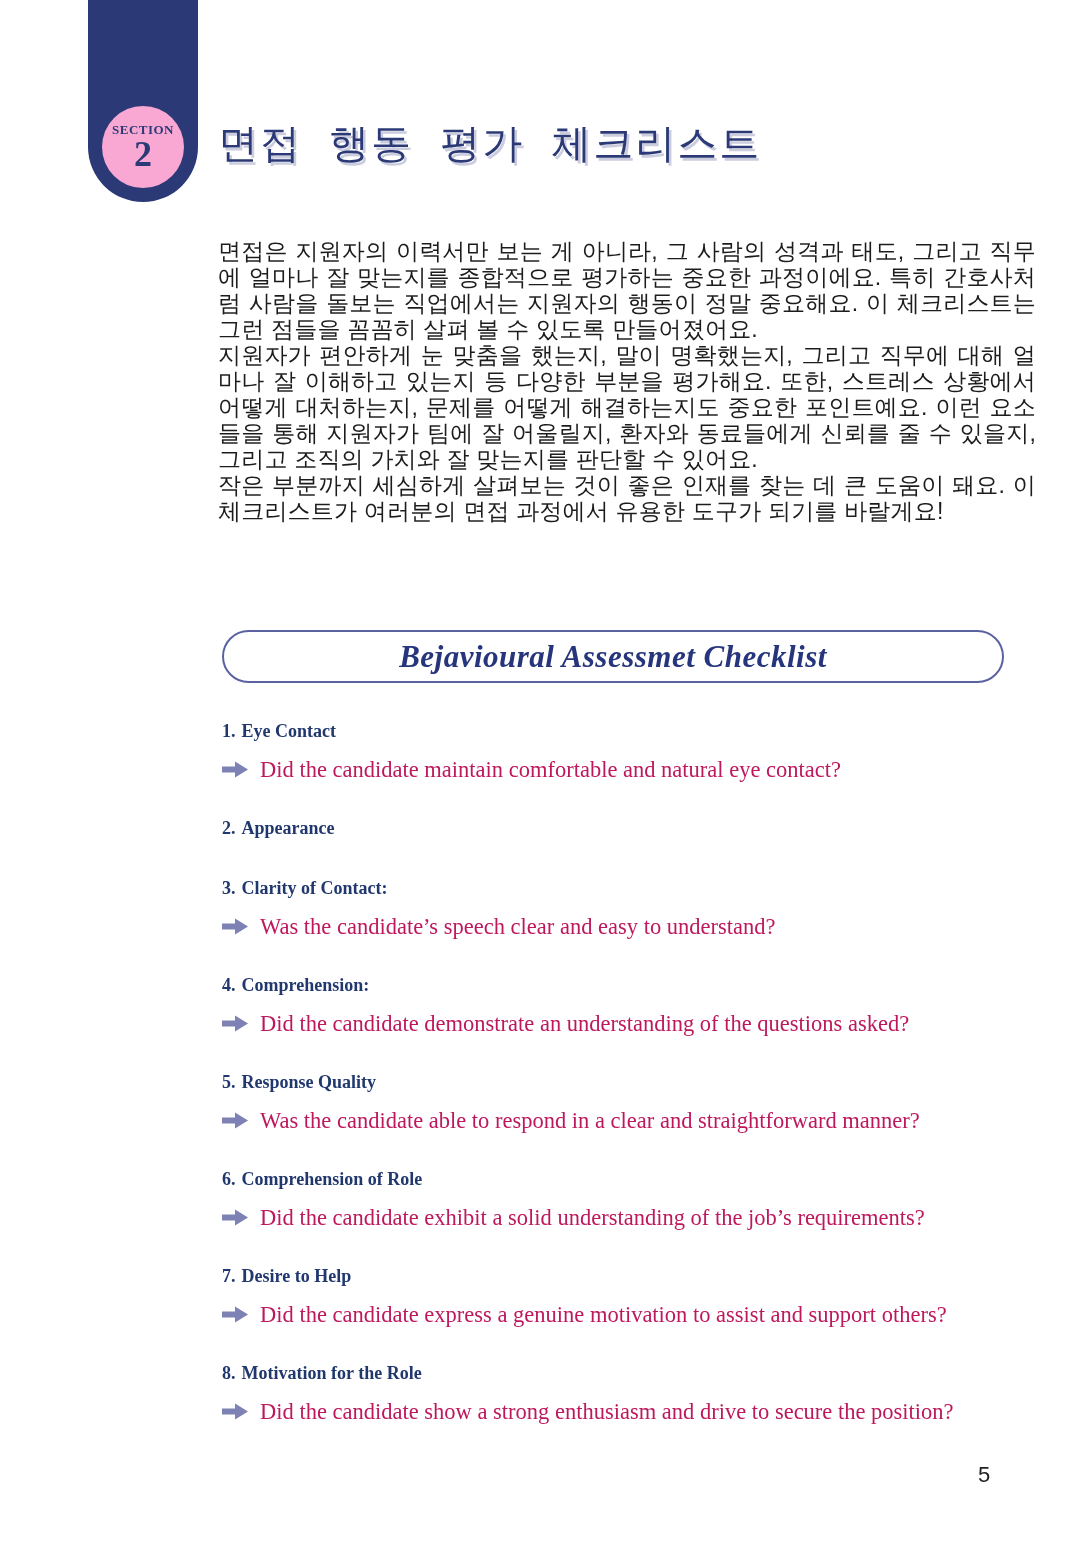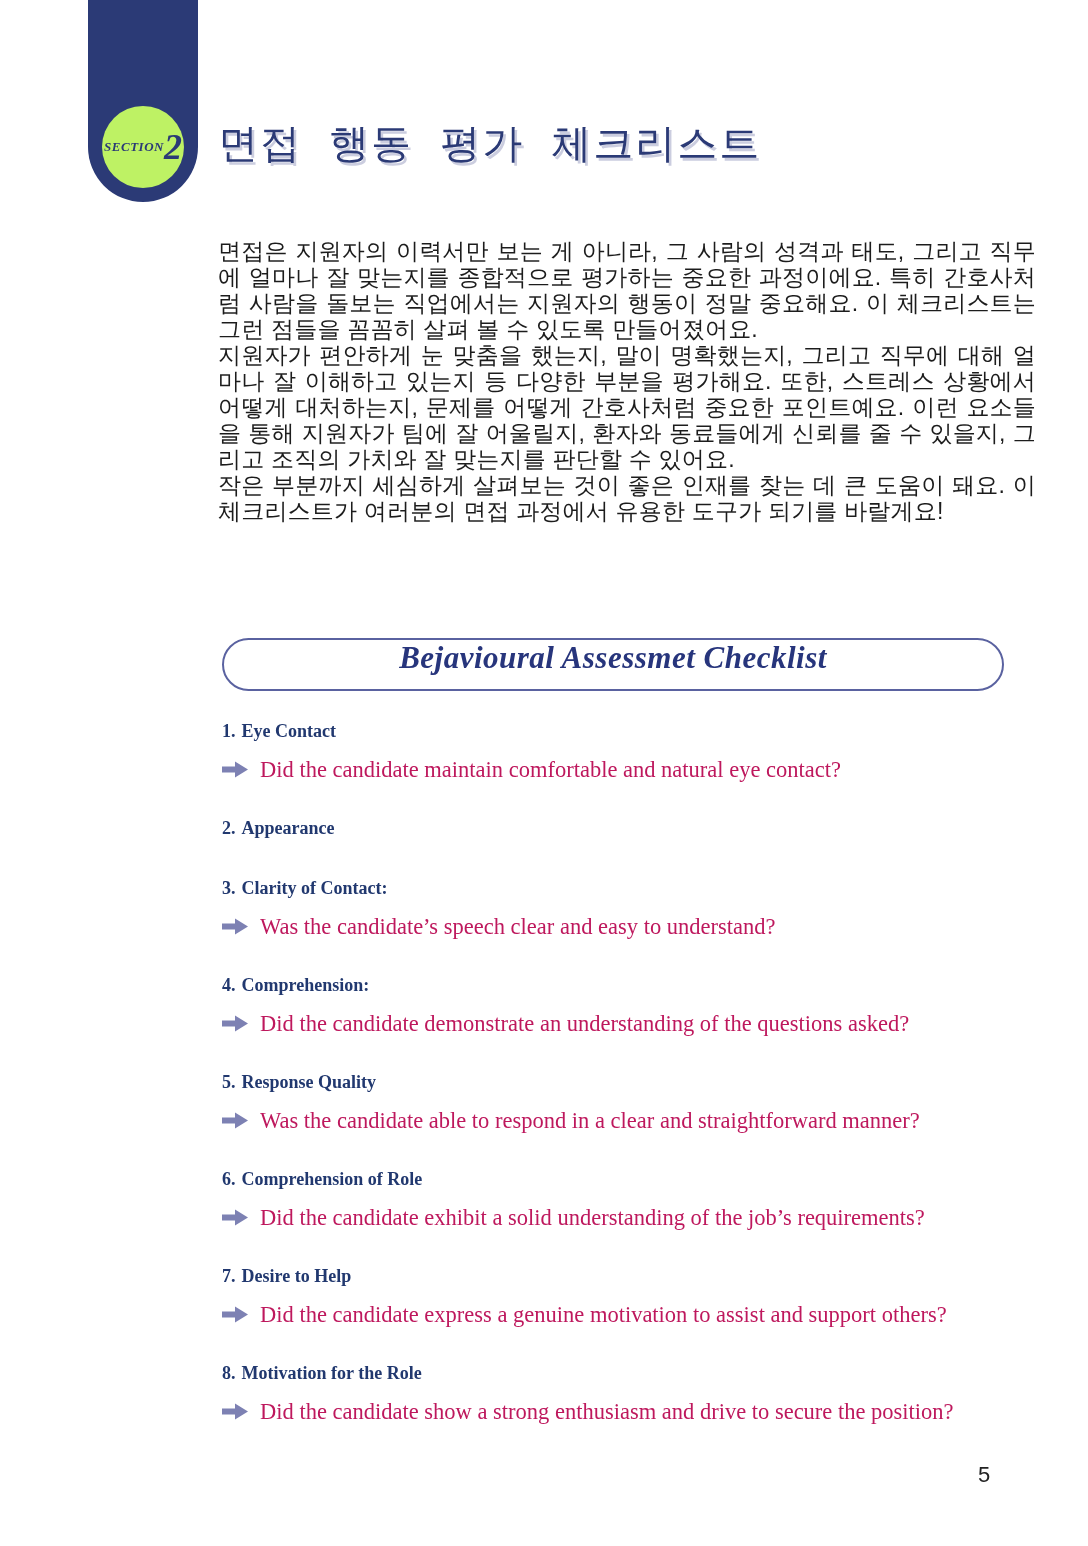--- a/index.html
+++ b/index.html
@@ -26,27 +26,27 @@
     position:absolute;
     left:88px; top:0;
     width:110px; height:202px;
     background:var(--navy);
     border-radius:0 0 55px 55px;
   }
   .badge-circle{
     position:absolute;
     left:14px; bottom:14px;
     width:82px; height:82px;
-    background:#bef264;
+    background:#f9a8d4;
     border-radius:50%;
-    display:flex; flex-direction:row;
+    display:flex; flex-direction:column;
     align-items:center; justify-content:center;
     color:var(--navy);
     font-family:"Liberation Serif", serif;
-    font-style:italic; font-weight:bold;
+    font-weight:bold;
   }
   .badge-circle .section-word{font-size:13px; letter-spacing:.5px; line-height:14px;}
   .badge-circle .section-number{font-size:36px; line-height:36px; margin-top:-1px;}
 
   
   .doc-title{
     position:absolute;
     left:218px; top:116px;
     font-size:40px;
     font-weight:400;
@@ -70,23 +70,22 @@
   }
   .intro p{margin:0;}
 
   
   .pill{
     position:absolute;
     left:222px; top:630px;
     width:782px; height:53px;
     border:2px solid var(--pill-border);
     border-radius:27px;
-    display:flex; justify-content:center;
+    display:flex; align-items:center; justify-content:center;
     background:#ffffff;
-    margin-top:8px;
   }
   .pill-title{
     font-family:"Liberation Serif", serif;
     font-style:italic; font-weight:bold;
     font-size:31px;
     color:var(--pill-text);
     letter-spacing:.5px;
   }
 
   
@@ -136,21 +135,21 @@
     <div class="badge-circle">
       <span class="section-word">SECTION</span>
       <span class="section-number">2</span>
     </div>
   </div>
 
   <h1 class="doc-title">면접 행동 평가 체크리스트</h1>
 
   <div class="intro">
     <p>면접은 지원자의 이력서만 보는 게 아니라, 그 사람의 성격과 태도, 그리고 직무에 얼마나 잘 맞는지를 종합적으로 평가하는 중요한 과정이에요. 특히 간호사처럼 사람을 돌보는 직업에서는 지원자의 행동이 정말 중요해요. 이 체크리스트는 그런 점들을 꼼꼼히 살펴 볼 수 있도록 만들어졌어요.</p>
-    <p>지원자가 편안하게 눈 맞춤을 했는지, 말이 명확했는지, 그리고 직무에 대해 얼마나 잘 이해하고 있는지 등 다양한 부분을 평가해요. 또한, 스트레스 상황에서 어떻게 대처하는지, 문제를 어떻게 간호사처럼 중요한 포인트예요. 이런 요소들을 통해 지원자가 팀에 잘 어울릴지, 환자와 동료들에게 신뢰를 줄 수 있을지, 그리고 조직의 가치와 잘 맞는지를 판단할 수 있어요.</p>
+    <p>지원자가 편안하게 눈 맞춤을 했는지, 말이 명확했는지, 그리고 직무에 대해 얼마나 잘 이해하고 있는지 등 다양한 부분을 평가해요. 또한, 스트레스 상황에서 어떻게 대처하는지, 문제를 어떻게 해결하는지도 중요한 포인트예요. 이런 요소들을 통해 지원자가 팀에 잘 어울릴지, 환자와 동료들에게 신뢰를 줄 수 있을지, 그리고 조직의 가치와 잘 맞는지를 판단할 수 있어요.</p>
     <p>작은 부분까지 세심하게 살펴보는 것이 좋은 인재를 찾는 데 큰 도움이 돼요. 이 체크리스트가 여러분의 면접 과정에서 유용한 도구가 되기를 바랄게요!</p>
   </div>
 
   <div class="pill">
     <span class="pill-title">Bejavioural Assessmet Checklist</span>
   </div>
 
   <div class="checklist">
     <div class="check-item">
       <div class="check-heading">

